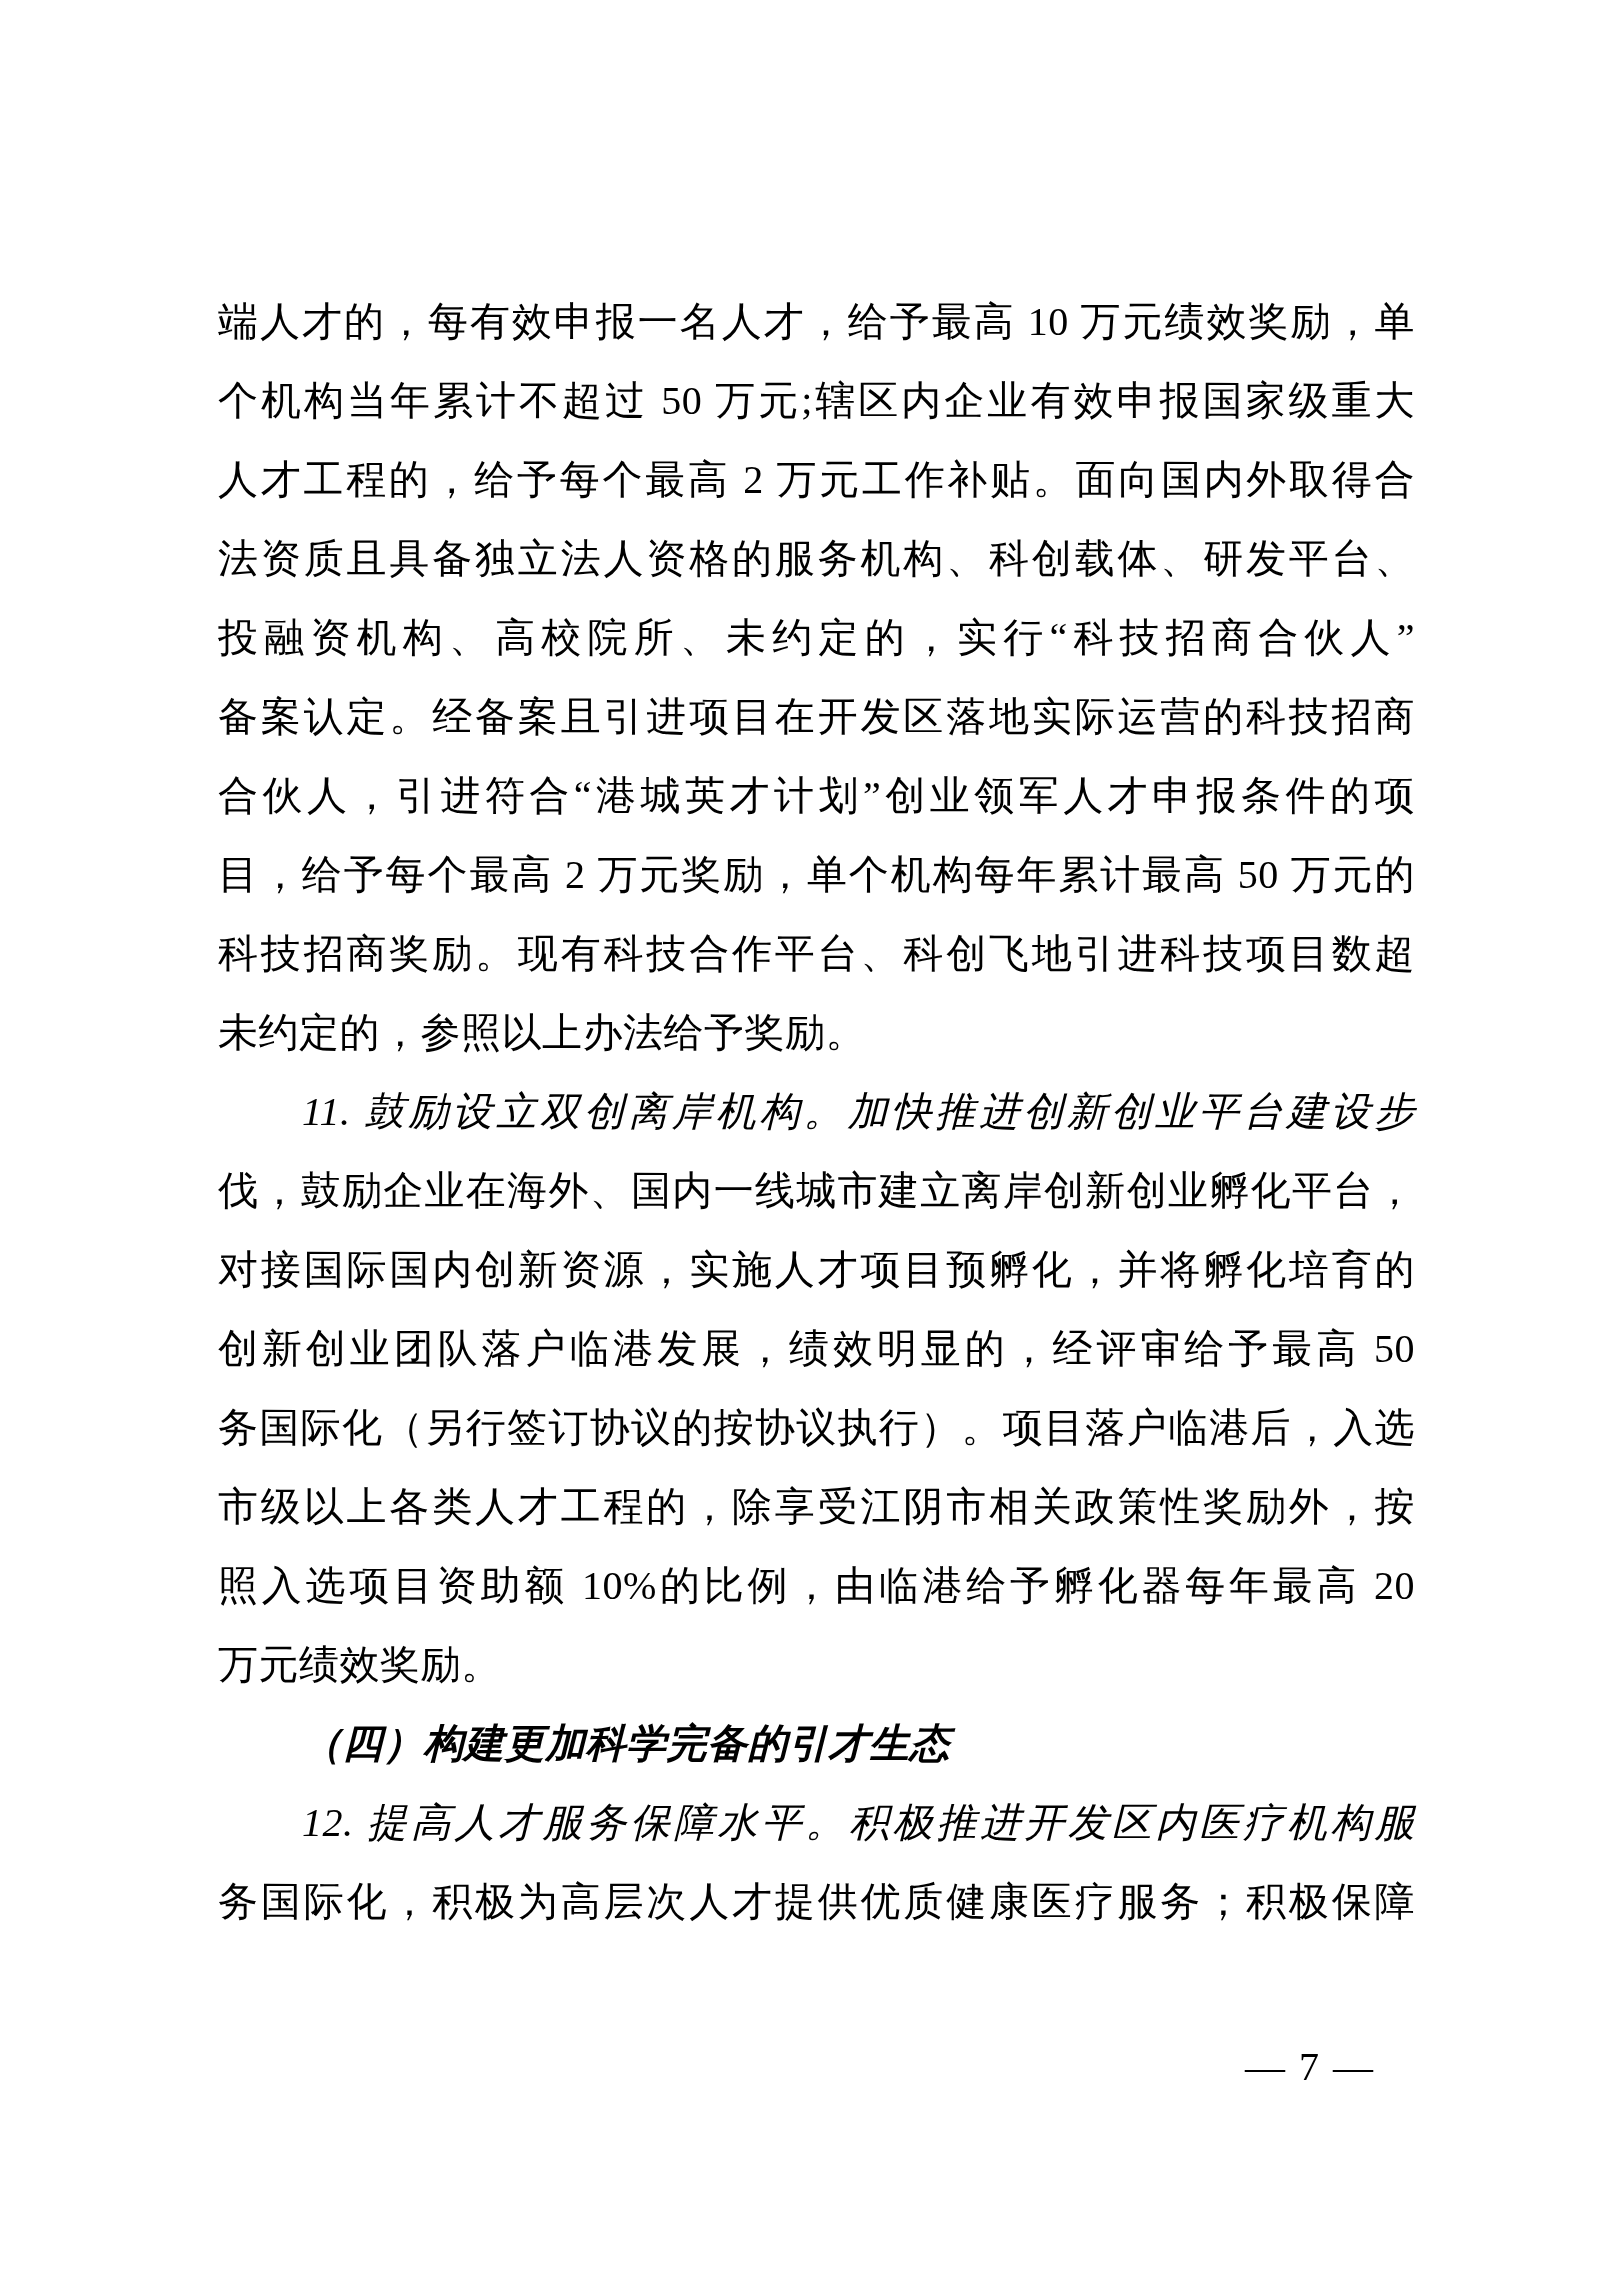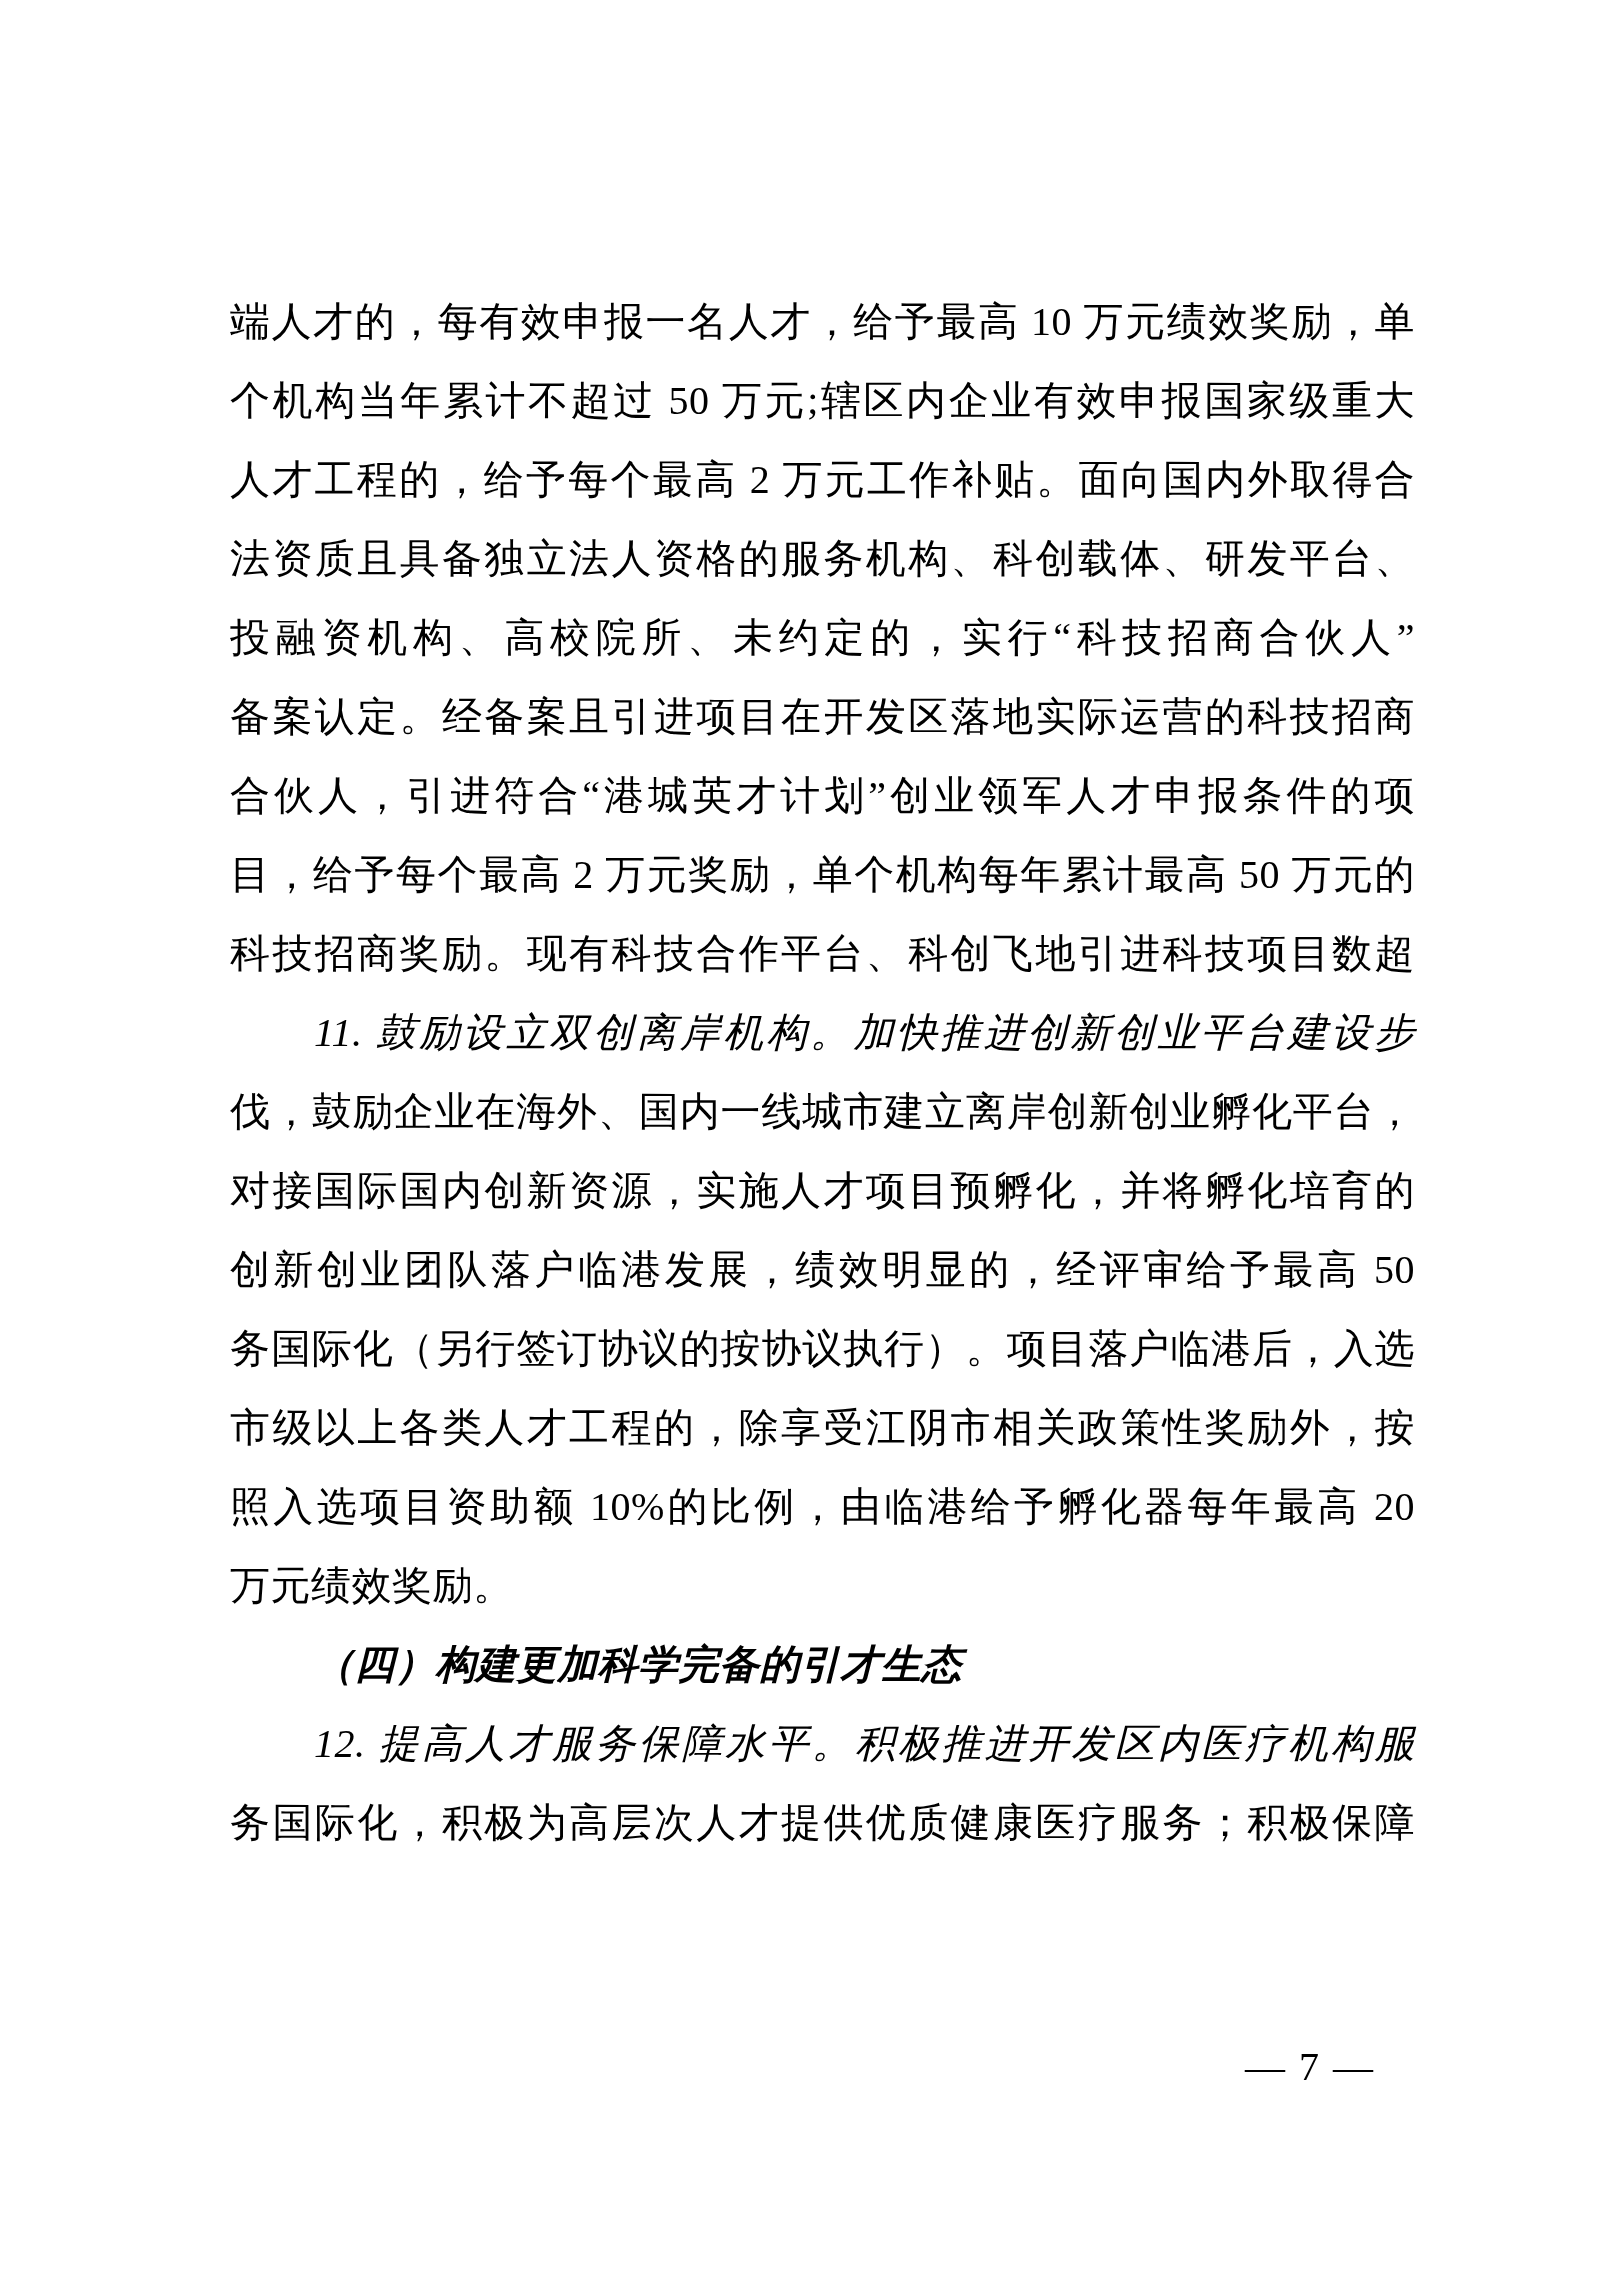--- a/index.html
+++ b/index.html
@@ -22,21 +22,20 @@
     width: 1197px;
   }
   .line {
     height: 79px;
     line-height: 79px;
     font-size: 40px;
     letter-spacing: 0.5px;
     text-align: justify;
     text-align-last: justify;
     white-space: nowrap;
-    margin-left: 12px;
   }
   .line.left {
     text-align: left;
     text-align-last: left;
   }
   .line.indent {
     text-indent: 84px;
     font-style: italic;
   }
   .line.bold {
@@ -58,20 +57,21 @@
 <div class="doc-body">
     <div class="line">端人才的，每有效申报一名人才，给予最高 10 万元绩效奖励，单</div>
     <div class="line">个机构当年累计不超过 50 万元;辖区内企业有效申报国家级重大</div>
     <div class="line">人才工程的，给予每个最高 2 万元工作补贴。面向国内外取得合</div>
     <div class="line">法资质且具备独立法人资格的服务机构、科创载体、研发平台、</div>
     <div class="line">投融资机构、高校院所、未约定的，实行“科技招商合伙人”</div>
     <div class="line">备案认定。经备案且引进项目在开发区落地实际运营的科技招商</div>
     <div class="line">合伙人，引进符合“港城英才计划”创业领军人才申报条件的项</div>
     <div class="line">目，给予每个最高 2 万元奖励，单个机构每年累计最高 50 万元的</div>
     <div class="line">科技招商奖励。现有科技合作平台、科创飞地引进科技项目数超</div>
+    <div class="line left">未约定的，参照以上办法给予奖励。</div>
     <div class="line indent">11. 鼓励设立双创离岸机构。加快推进创新创业平台建设步</div>
     <div class="line">伐，鼓励企业在海外、国内一线城市建立离岸创新创业孵化平台，</div>
     <div class="line">对接国际国内创新资源，实施人才项目预孵化，并将孵化培育的</div>
     <div class="line">创新创业团队落户临港发展，绩效明显的，经评审给予最高 50</div>
     <div class="line">务国际化（另行签订协议的按协议执行）。项目落户临港后，入选</div>
     <div class="line">市级以上各类人才工程的，除享受江阴市相关政策性奖励外，按</div>
     <div class="line">照入选项目资助额 10%的比例，由临港给予孵化器每年最高 20</div>
     <div class="line left">万元绩效奖励。</div>
     <div class="line indent bold left">（四）构建更加科学完备的引才生态</div>
     <div class="line indent">12. 提高人才服务保障水平。积极推进开发区内医疗机构服</div>

